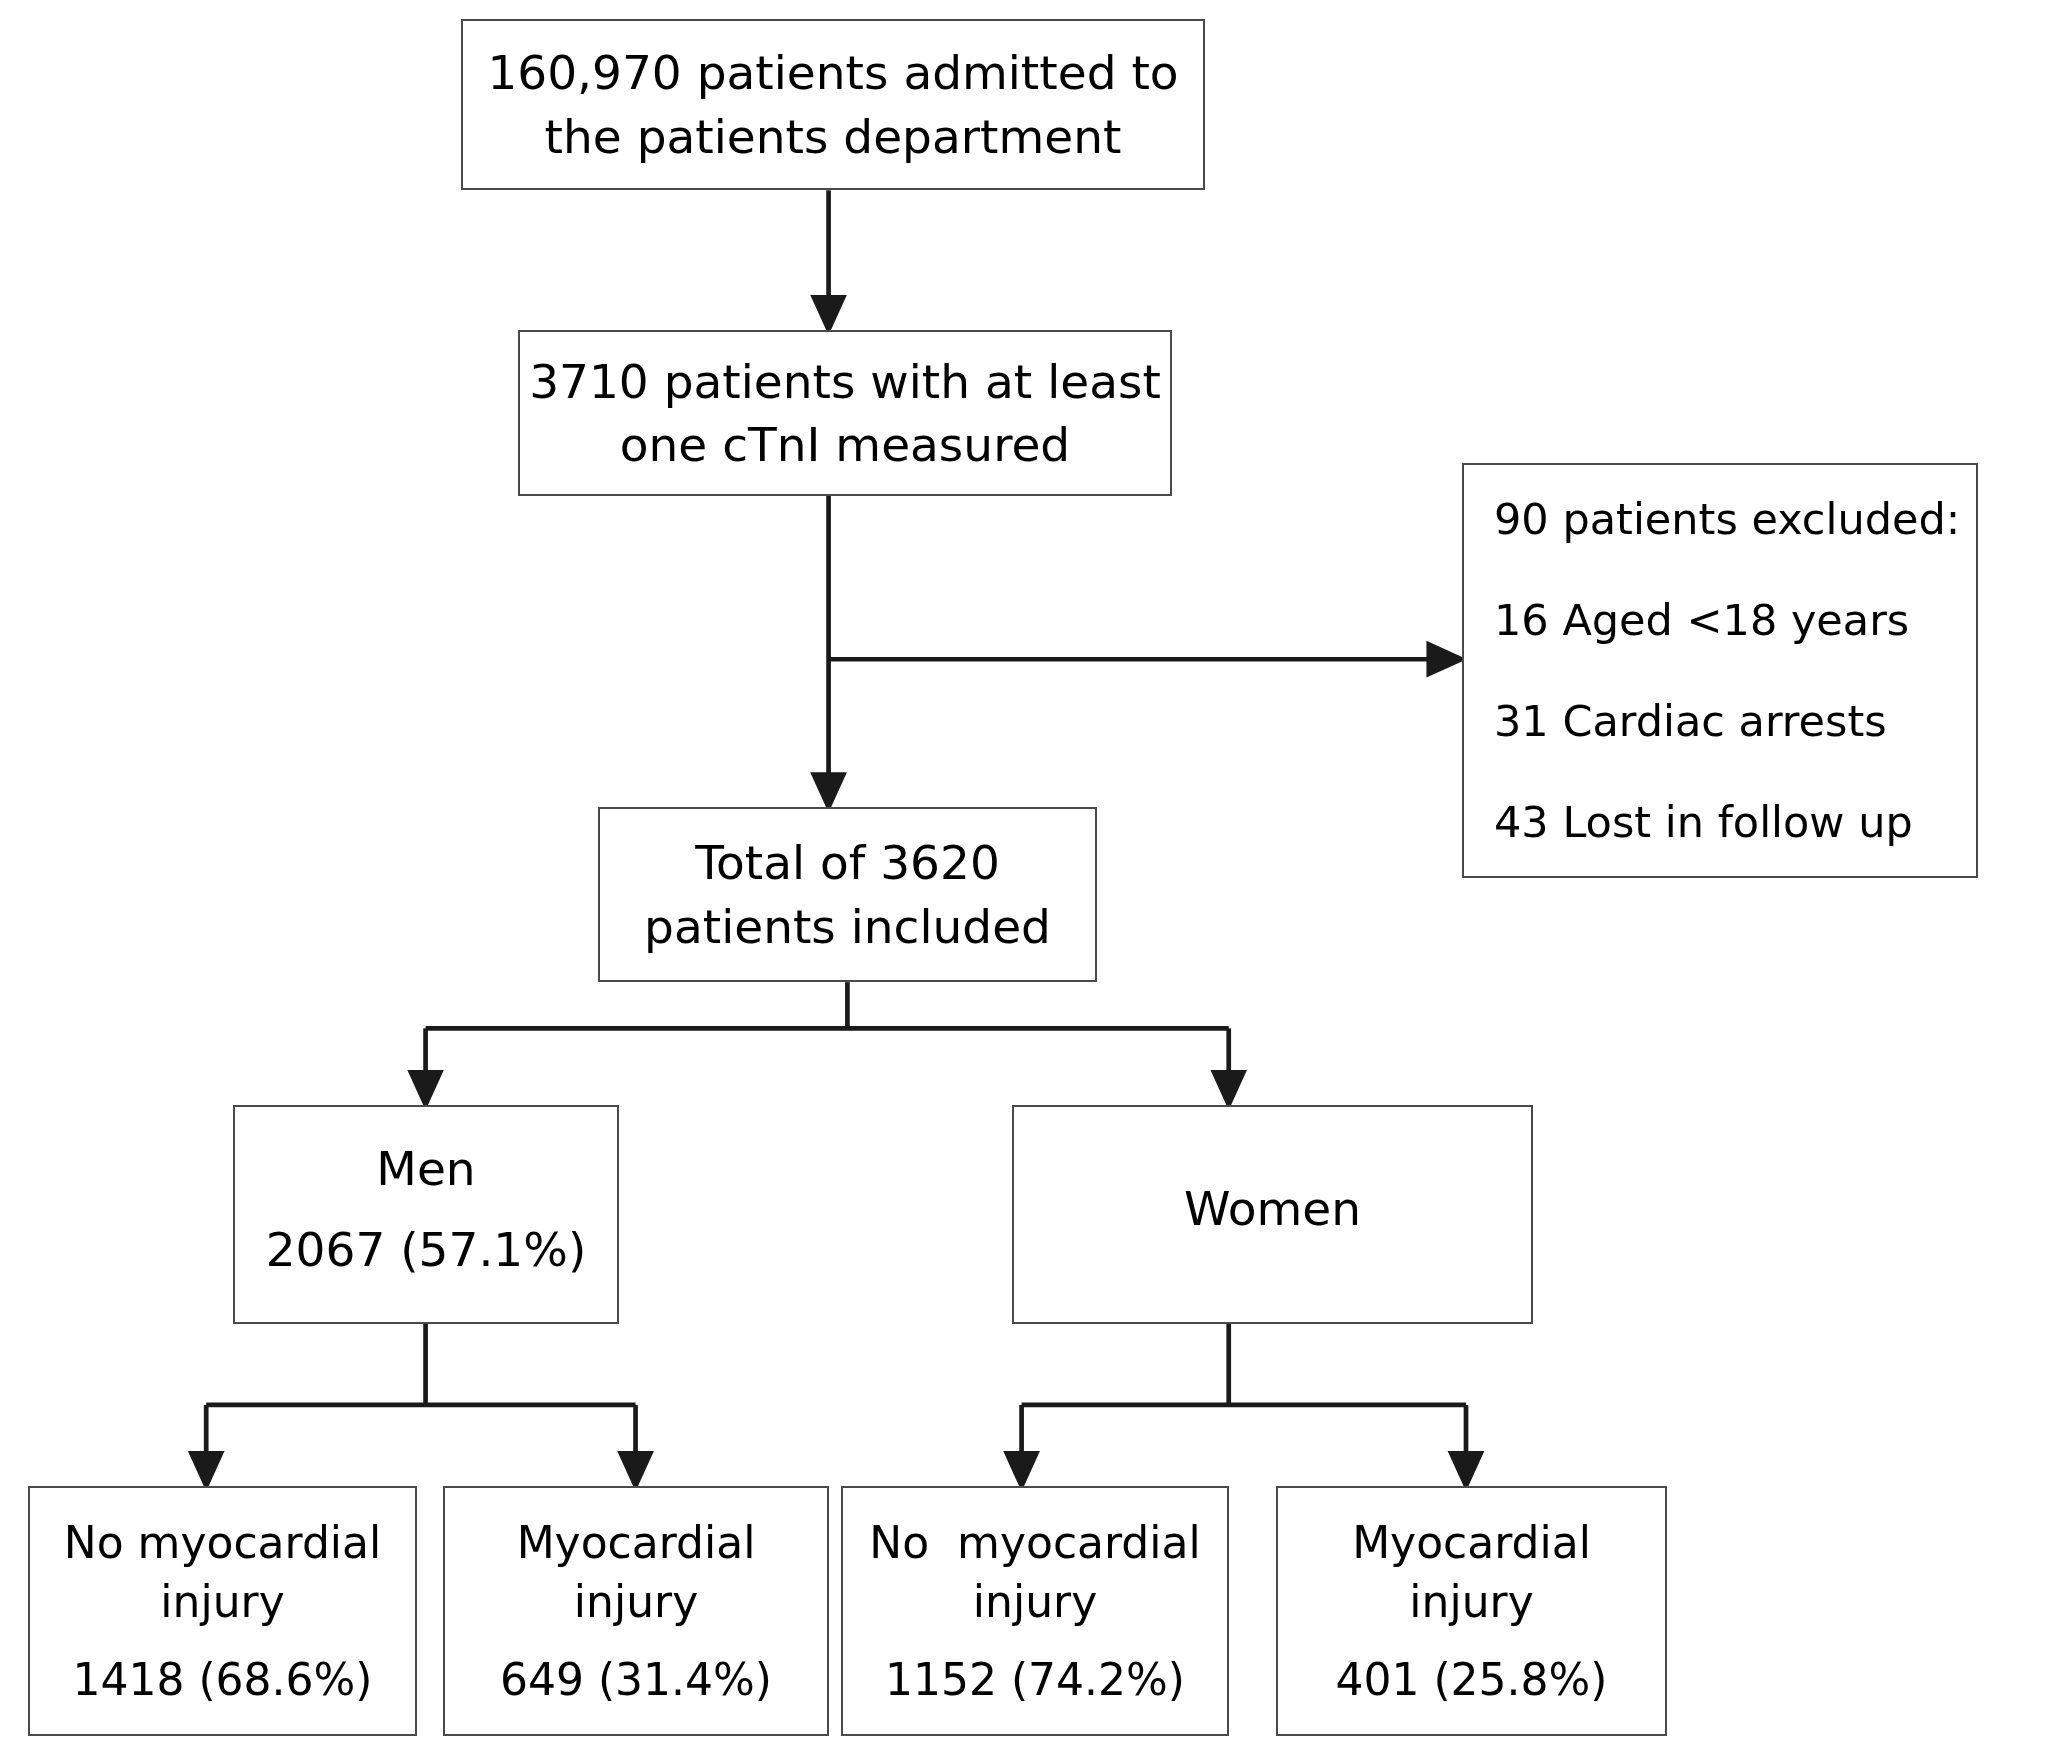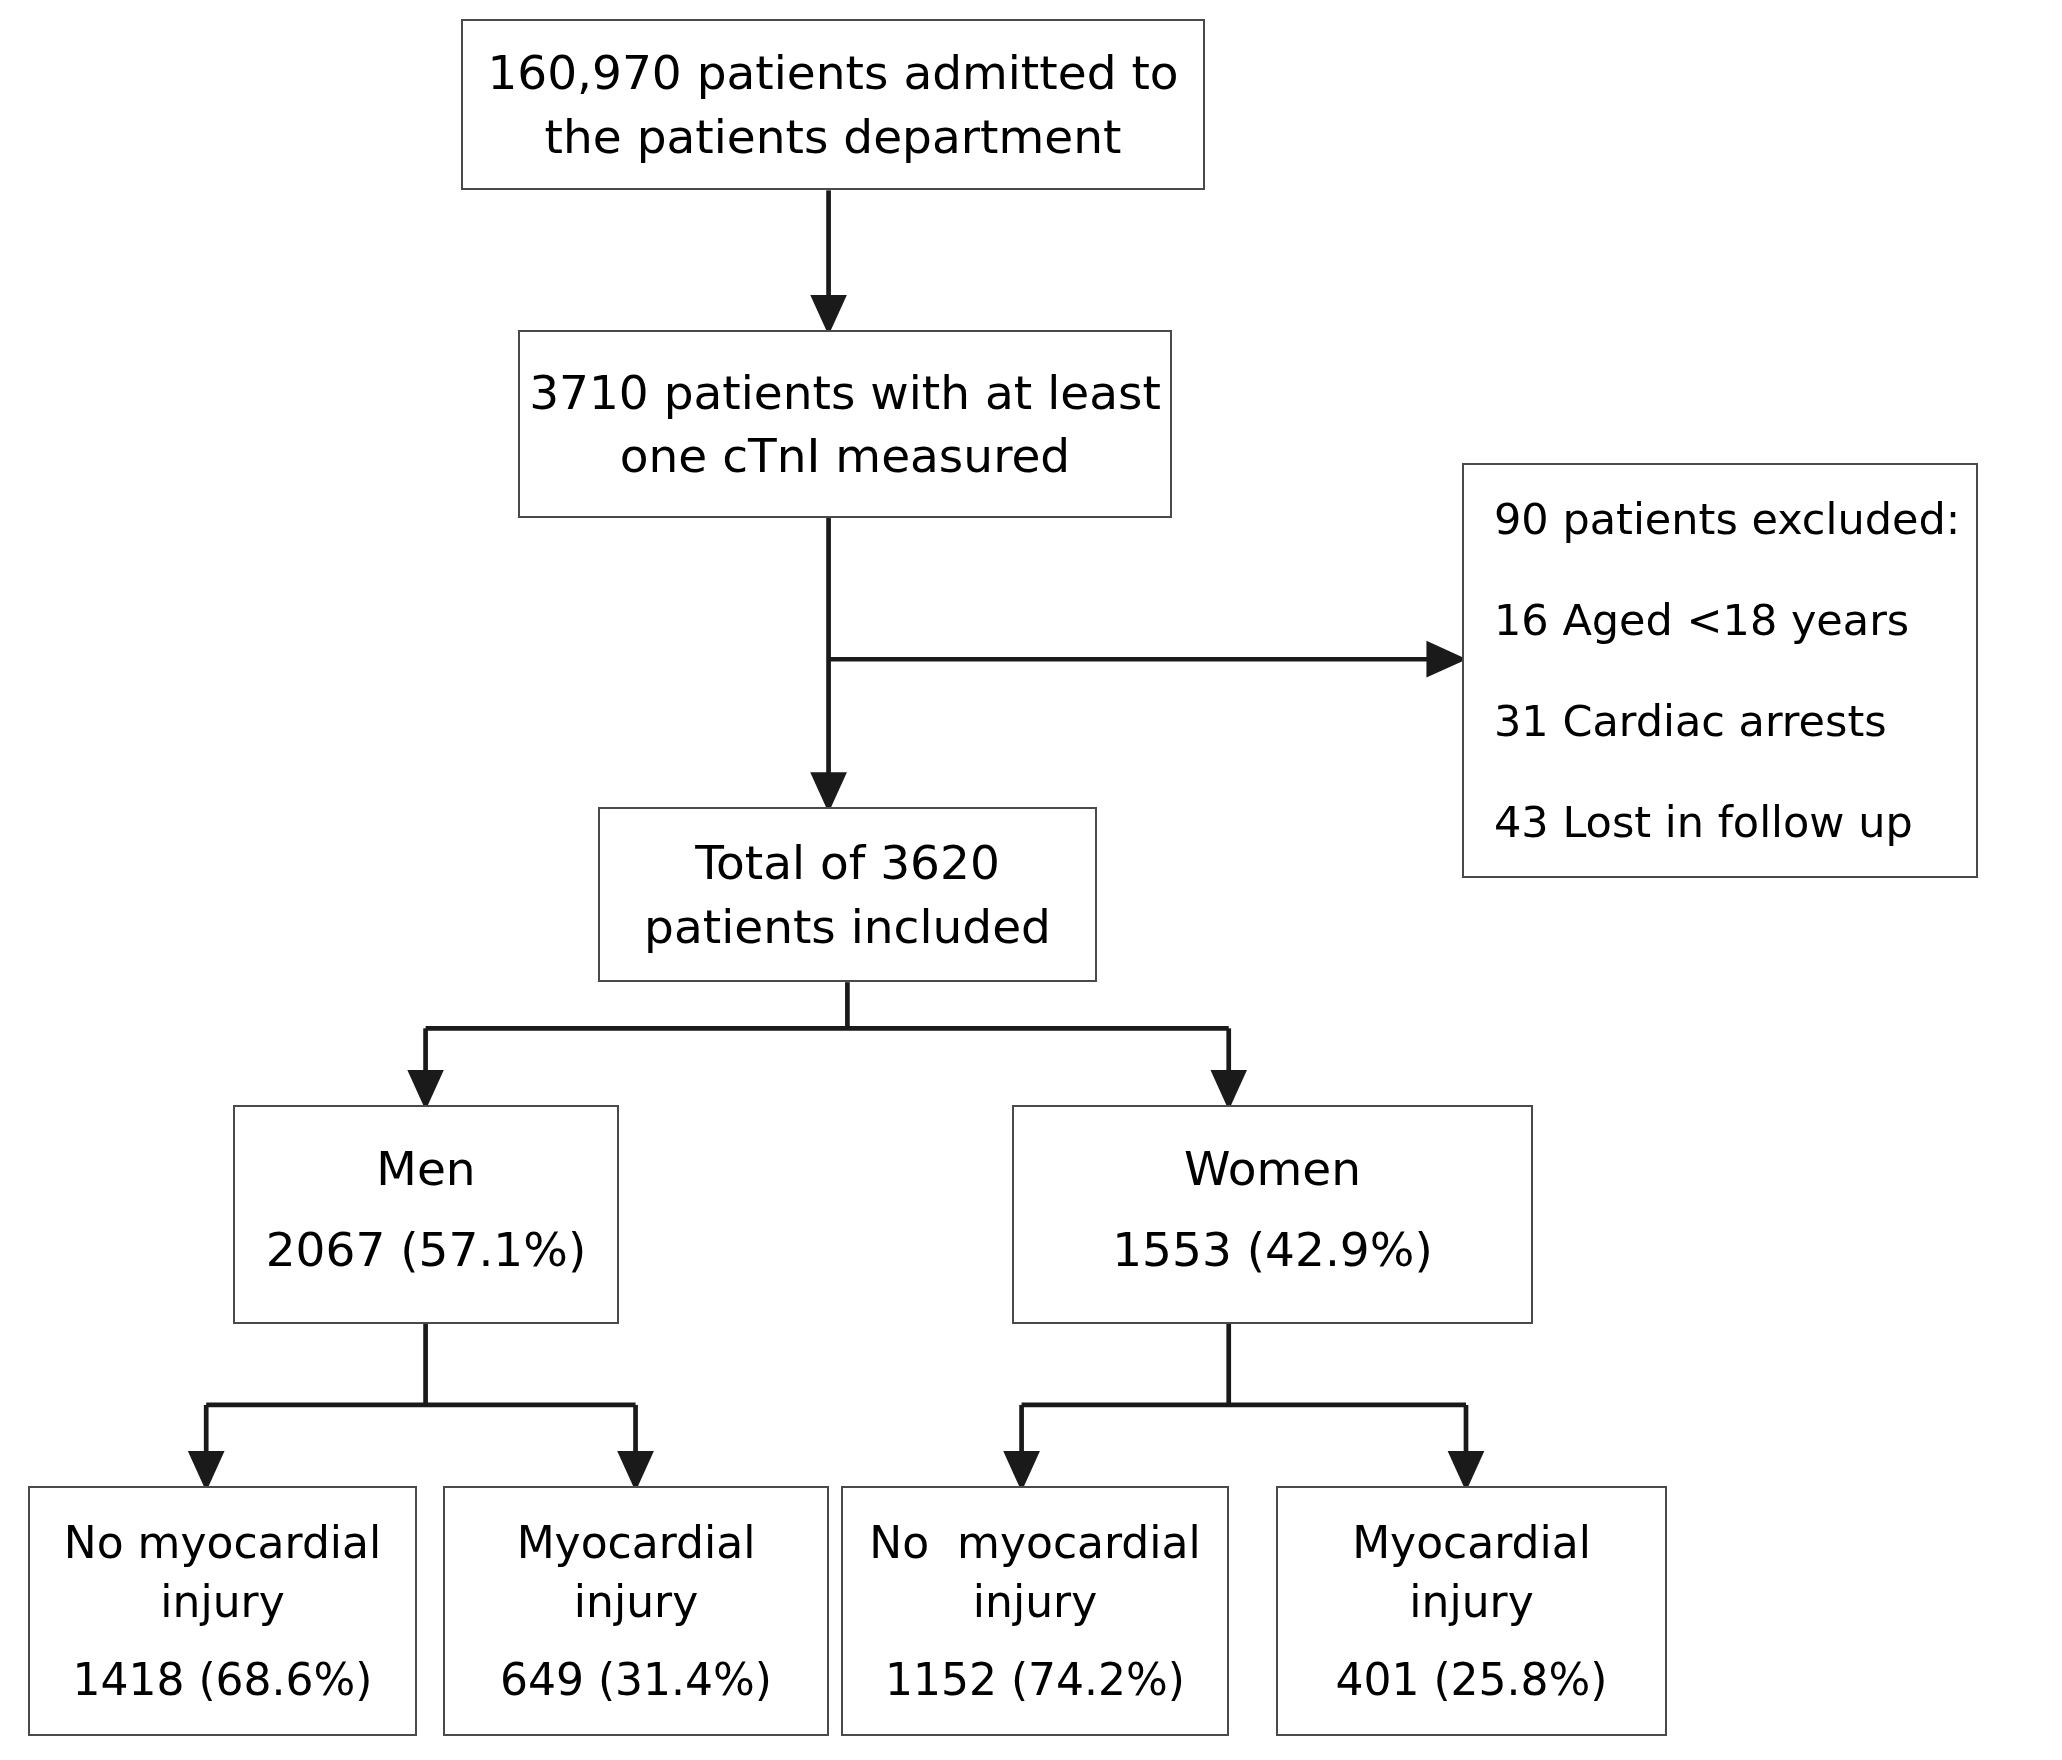--- a/index.html
+++ b/index.html
@@ -31,21 +31,21 @@
   .node.left-align {
     align-items: flex-start;
     text-align: left;
   }
   .node .line {
     display: block;
     white-space: pre;
   }
   
   #node-admitted   { left: 461px;  top: 19px;   width: 744px;  height: 171px;  font-size: 47px; }
-  #node-ctni       { left: 518px;  top: 330px;  width: 654px;  height: 188px;  font-size: 47px; }
+  #node-ctni       { left: 518px;  top: 330px;  width: 654px;  height: 166px;  font-size: 47px; }
   #node-excluded   { left: 1462px; top: 463px;  width: 516px;  height: 415px;  font-size: 43px;
                      padding: 24.5px 0 24.5px 30px; justify-content: space-between; }
   #node-total      { left: 598px;  top: 807px;  width: 499px;  height: 175px;  font-size: 47px; }
   #node-men        { left: 233px;  top: 1105px; width: 386px;  height: 219px;  font-size: 47px;
                      justify-content: space-around; padding: 21px 0 32px; }
   #node-women      { left: 1012px; top: 1105px; width: 521px;  height: 219px;  font-size: 47px;
                      justify-content: space-around; padding: 21px 0 32px; }
   #node-men-noinj  { left: 28px;   top: 1486px; width: 389px;  height: 250px;  font-size: 44px;
                      justify-content: space-between; padding: 24.5px 0 24.5px; }
   #node-men-inj    { left: 443px;  top: 1486px; width: 386px;  height: 250px;  font-size: 44px;
@@ -131,21 +131,20 @@
     <span class="line">patients included</span>
   </div>
 
   <div class="node" id="node-men">
     <span class="line">Men</span>
     <span class="line">2067 (57.1%)</span>
   </div>
 
   <div class="node" id="node-women">
     <span class="line">Women</span>
-    <span class="line">1553 (42.9%)</span>
   </div>
 
   <div class="node" id="node-men-noinj">
     <span class="stack-top">
       <span class="line">No myocardial</span>
       <span class="line">injury</span>
     </span>
     <span class="line">1418 (68.6%)</span>
   </div>
 

